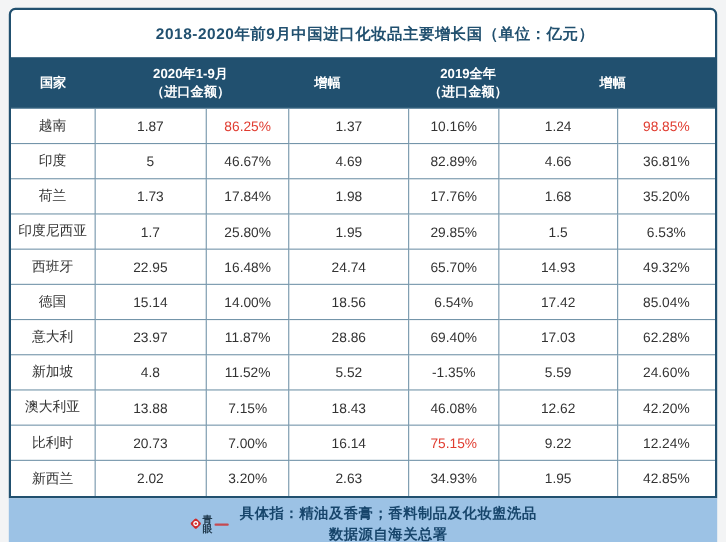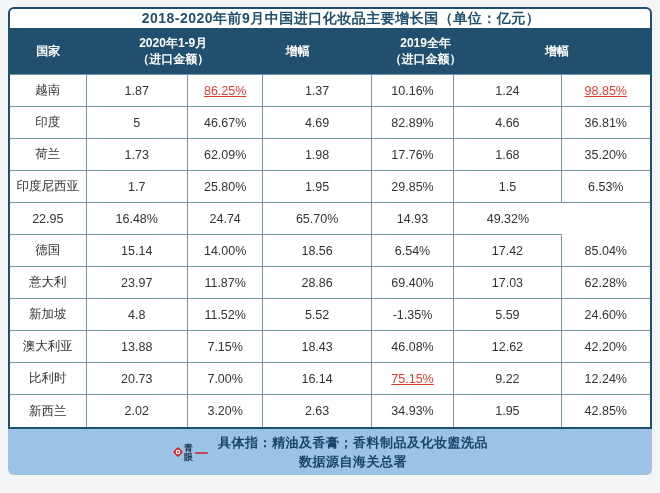--- a/index.html
+++ b/index.html
@@ -18,21 +18,21 @@
   }
   .page{width:660px;height:493px;padding:7px 8px;}
   .card{width:100%;}
   .table-box{
     background:#ffffff;
     border:2px solid var(--navy);
     border-radius:6px 6px 0 0;
     overflow:hidden;
   }
   .title{
-    height:19px;
+    height:43px;
     display:flex;align-items:center;justify-content:center;
     color:var(--navy);
     font-size:14px;font-weight:bold;
     letter-spacing:.5px;
     padding-left:22px;
   }
   .thead,.tr{
     display:grid;
     grid-template-columns:11.96% 15.84% 11.8% 16.93% 12.89% 16.77% 13.81%;
   }
@@ -48,21 +48,21 @@
     text-align:center;
   }
   .tr{height:32px;}
   .tr:not(:last-child) .td{border-bottom:1px solid var(--grid);}
   .td{
     display:flex;align-items:center;justify-content:center;
     font-size:12.5px;color:var(--cell_text);
     text-align:center;
   }
   .td:not(:last-child){border-right:1px solid var(--grid);}
-  .td.red{color:var(--red);text-decoration:underline;}
+  .td.red{color:var(--red);}
   .td.country{font-size:12.5px;}
   .footer{
     background:var(--footer_bg);
     height:46px;
     border-radius:0 0 6px 6px;
     display:flex;align-items:center;justify-content:center;
     gap:10px;
   }
   .logo{display:flex;align-items:center;width:36px;line-height:1;}
   .logo-name{font-size:9px;font-weight:bold;color:#203a4e;margin-top:1px;letter-spacing:1px;}
@@ -123,36 +123,37 @@
             <div class="td">5</div>
             <div class="td">46.67%</div>
             <div class="td">4.69</div>
             <div class="td">82.89%</div>
             <div class="td">4.66</div>
             <div class="td">36.81%</div>
           </div>
           <div class="tr">
             <div class="td country">荷兰</div>
             <div class="td">1.73</div>
-            <div class="td">62.09%</div>
+            <div class="td">17.84%</div>
             <div class="td">1.98</div>
             <div class="td">17.76%</div>
             <div class="td">1.68</div>
             <div class="td">35.20%</div>
           </div>
           <div class="tr">
             <div class="td country">印度尼西亚</div>
             <div class="td">1.7</div>
             <div class="td">25.80%</div>
             <div class="td">1.95</div>
             <div class="td">29.85%</div>
             <div class="td">1.5</div>
             <div class="td">6.53%</div>
           </div>
           <div class="tr">
+            <div class="td country">西班牙</div>
             <div class="td">22.95</div>
             <div class="td">16.48%</div>
             <div class="td">24.74</div>
             <div class="td">65.70%</div>
             <div class="td">14.93</div>
             <div class="td">49.32%</div>
           </div>
           <div class="tr">
             <div class="td country">德国</div>
             <div class="td">15.14</div>

